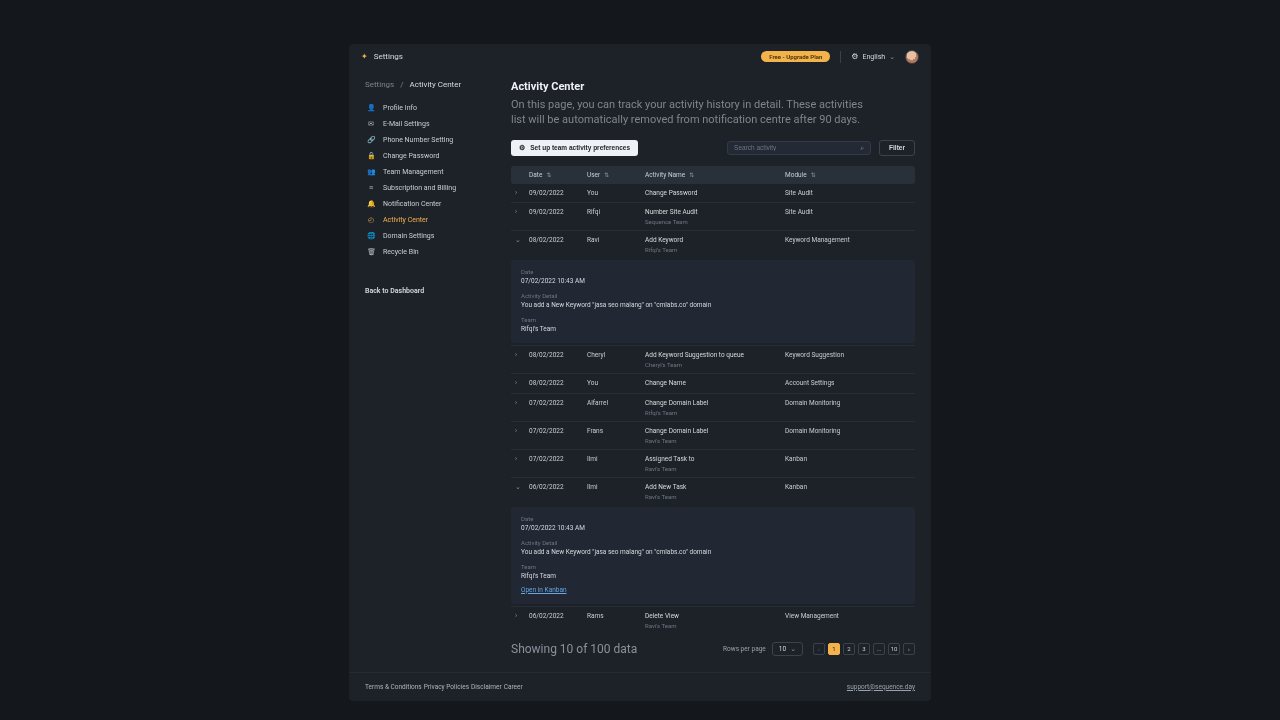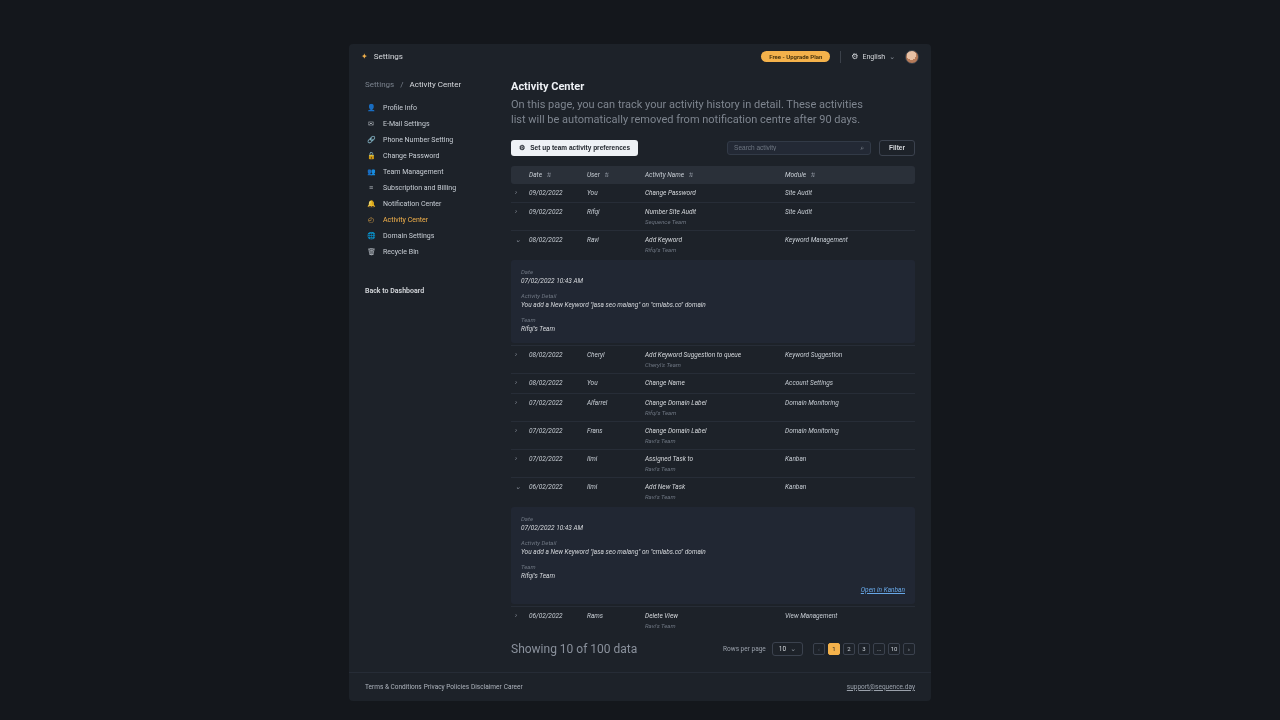--- a/index.html
+++ b/index.html
@@ -96,21 +96,21 @@
   .search input::placeholder { color: #6e7682; }
   .search .mag { font-size: 7px; color: #8a919c; }
   .btn-filter {
     background: transparent; color: #d6d9dd;
     border: 1px solid #3b424e; border-radius: 3px;
     padding: 3.5px 9px; font-size: 6.5px; font-weight: 600;
     cursor: pointer;
   }
 
   
-  .table { margin-top: 10px; font-style: italic; }
+  .table { margin-top: 10px; }
   .thead, .trow {
     display: grid;
     grid-template-columns: 14px 58px 58px 140px 78px;
     align-items: flex-start;
     gap: 0;
   }
   .thead {
     background: #2a3039; border-radius: 3px;
     padding: 5px 4px; font-size: 6.5px; color: #c7cdd4;
   }
@@ -127,21 +127,21 @@
 
   .detail {
     background: #212733; border-radius: 3px;
     padding: 8px 10px 10px 10px; margin: 2px 0;
     font-size: 6.5px; color: #c7cdd4;
   }
   .detail .lbl { color: #6e7682; font-size: 6px; }
   .detail .val { color: #d6d9dd; margin-top: 2px; }
   .detail .block { margin-bottom: 7px; }
   .detail .open-kanban {
-    display: block; text-align: right; color: #67a7e6;
+    display: block; color: #67a7e6;
     text-decoration: underline; font-size: 6.5px; margin-top: 6px;
   }
 
   
   .table-footer { display: flex; align-items: center; margin-top: 8px; }
   .showing { font-size: 12px; color: #8a919c; }
   .rpp { margin-left: auto; display: flex; align-items: center; gap: 6px; font-size: 6.5px; color: #9aa1ab; }
   .select {
     display: inline-flex; align-items: center; gap: 4px;
     border: 1px solid #3b424e; border-radius: 3px;

